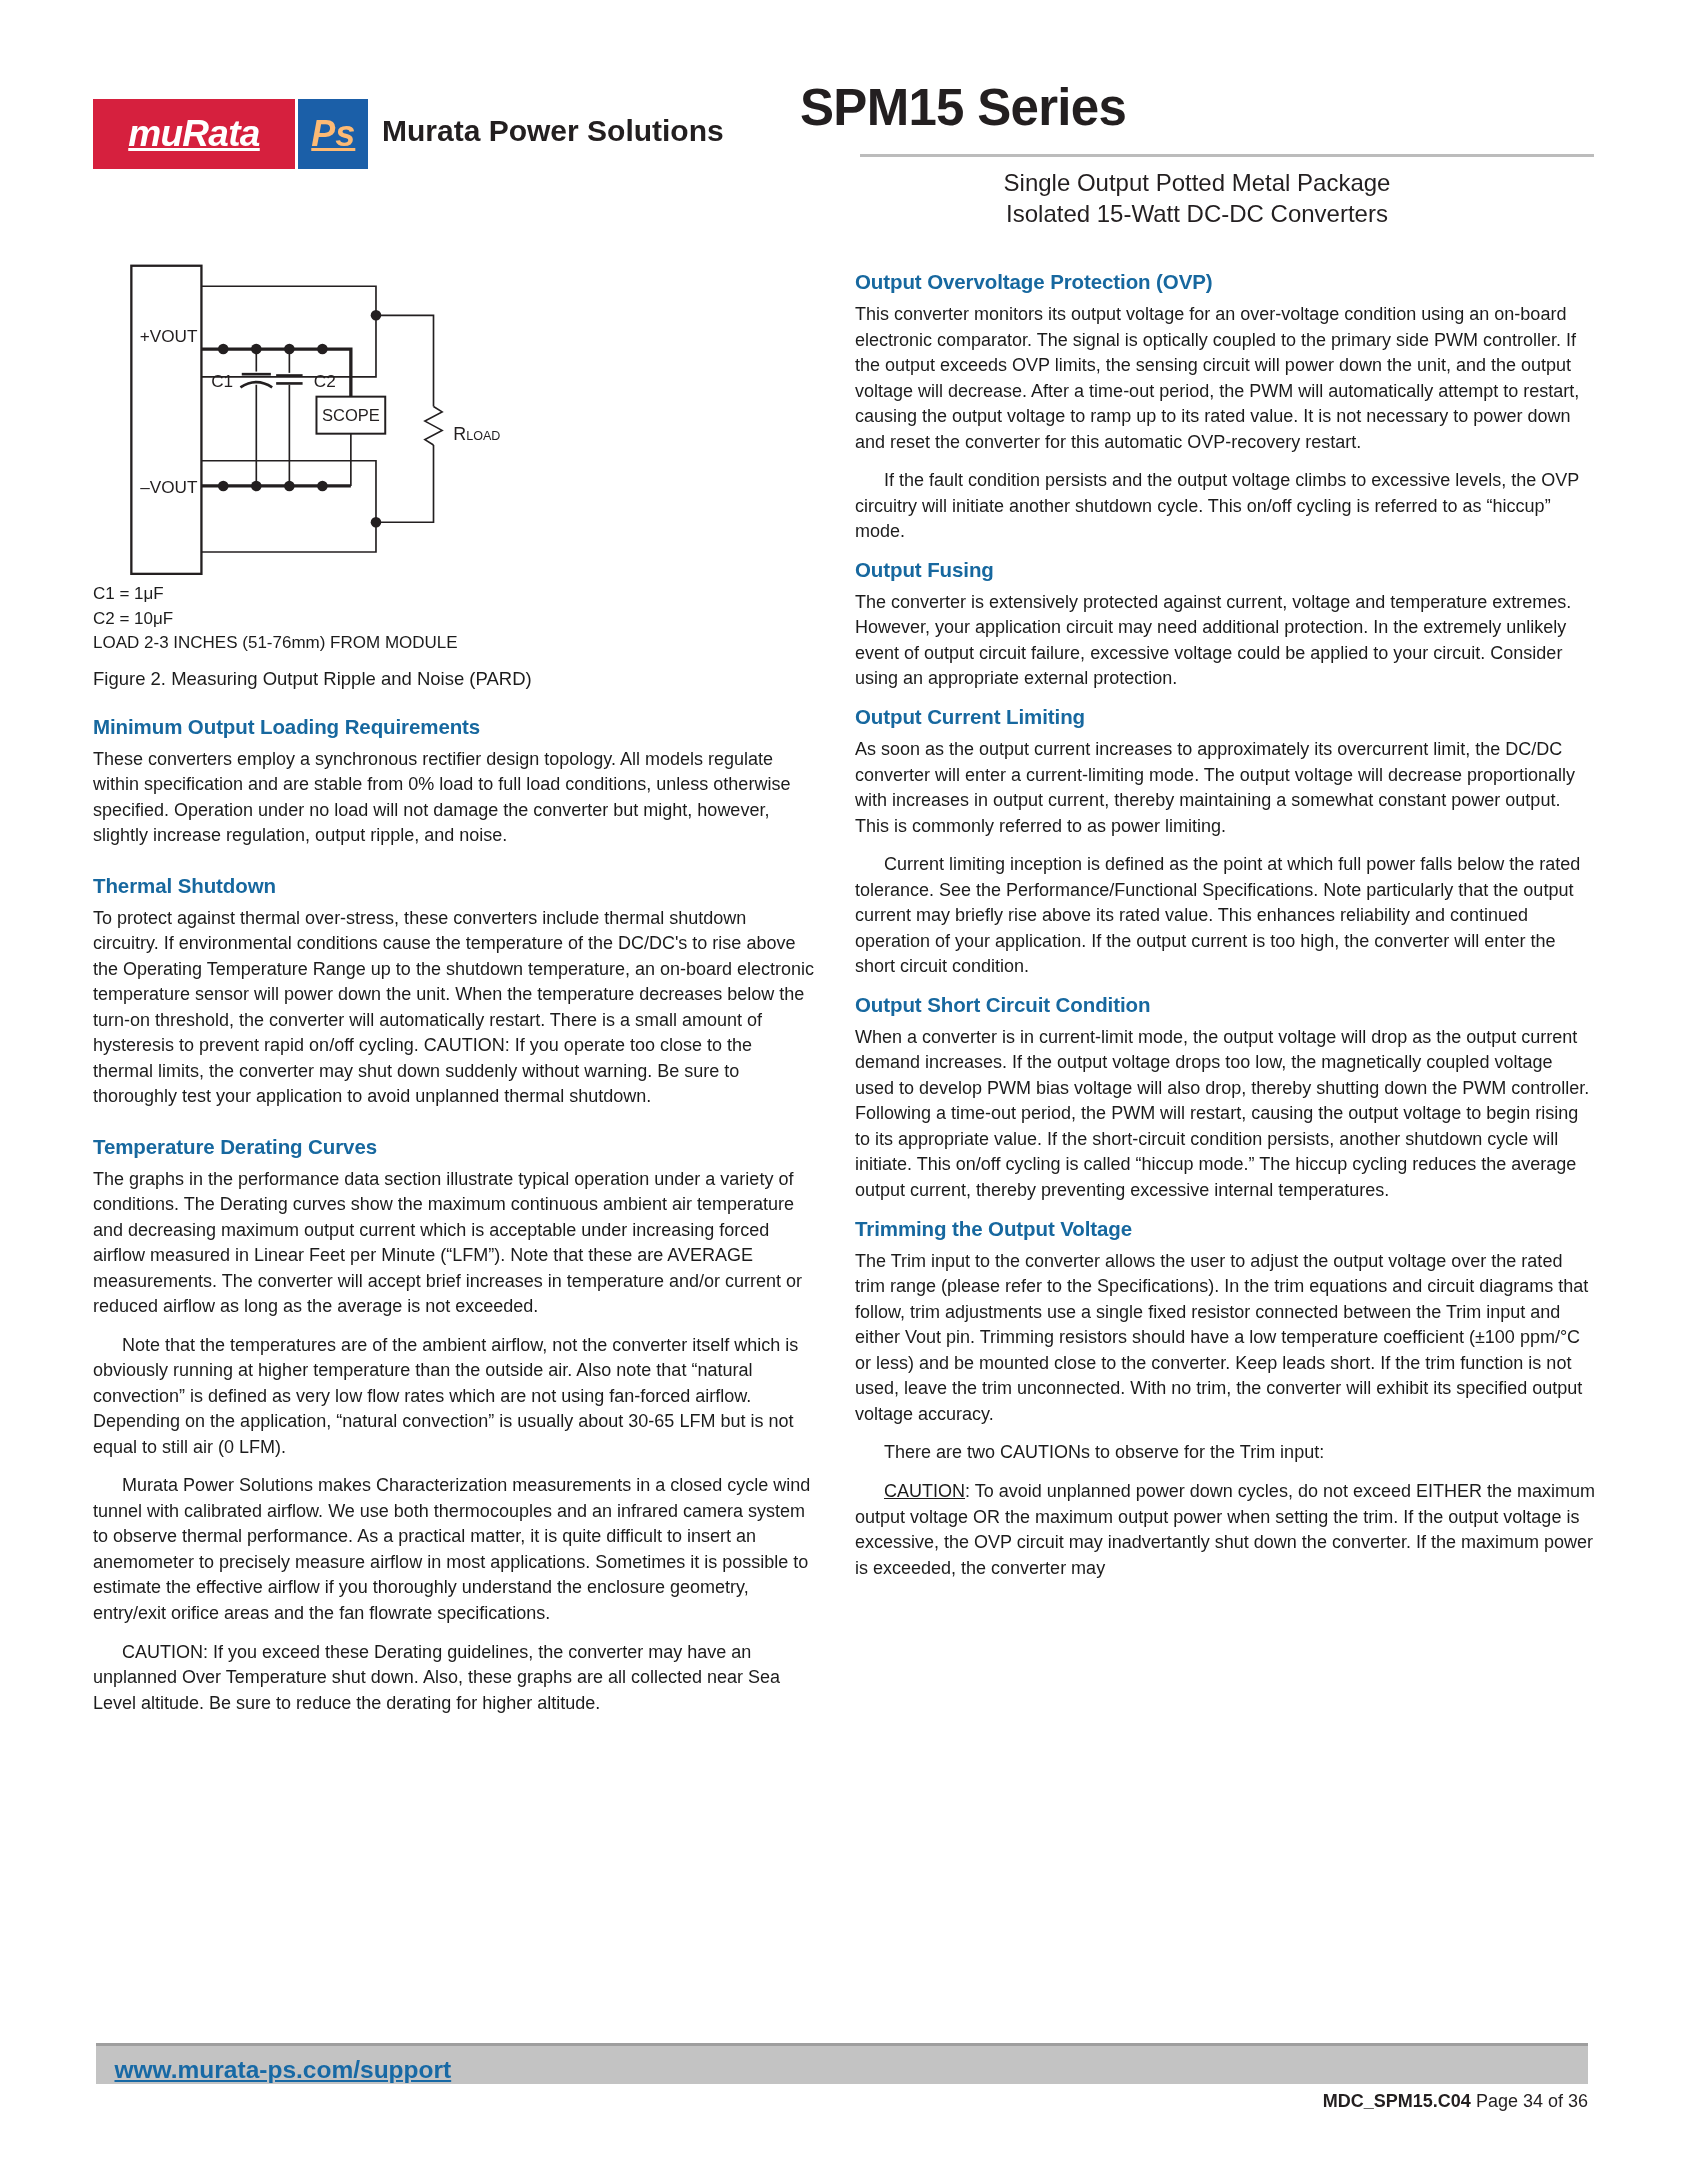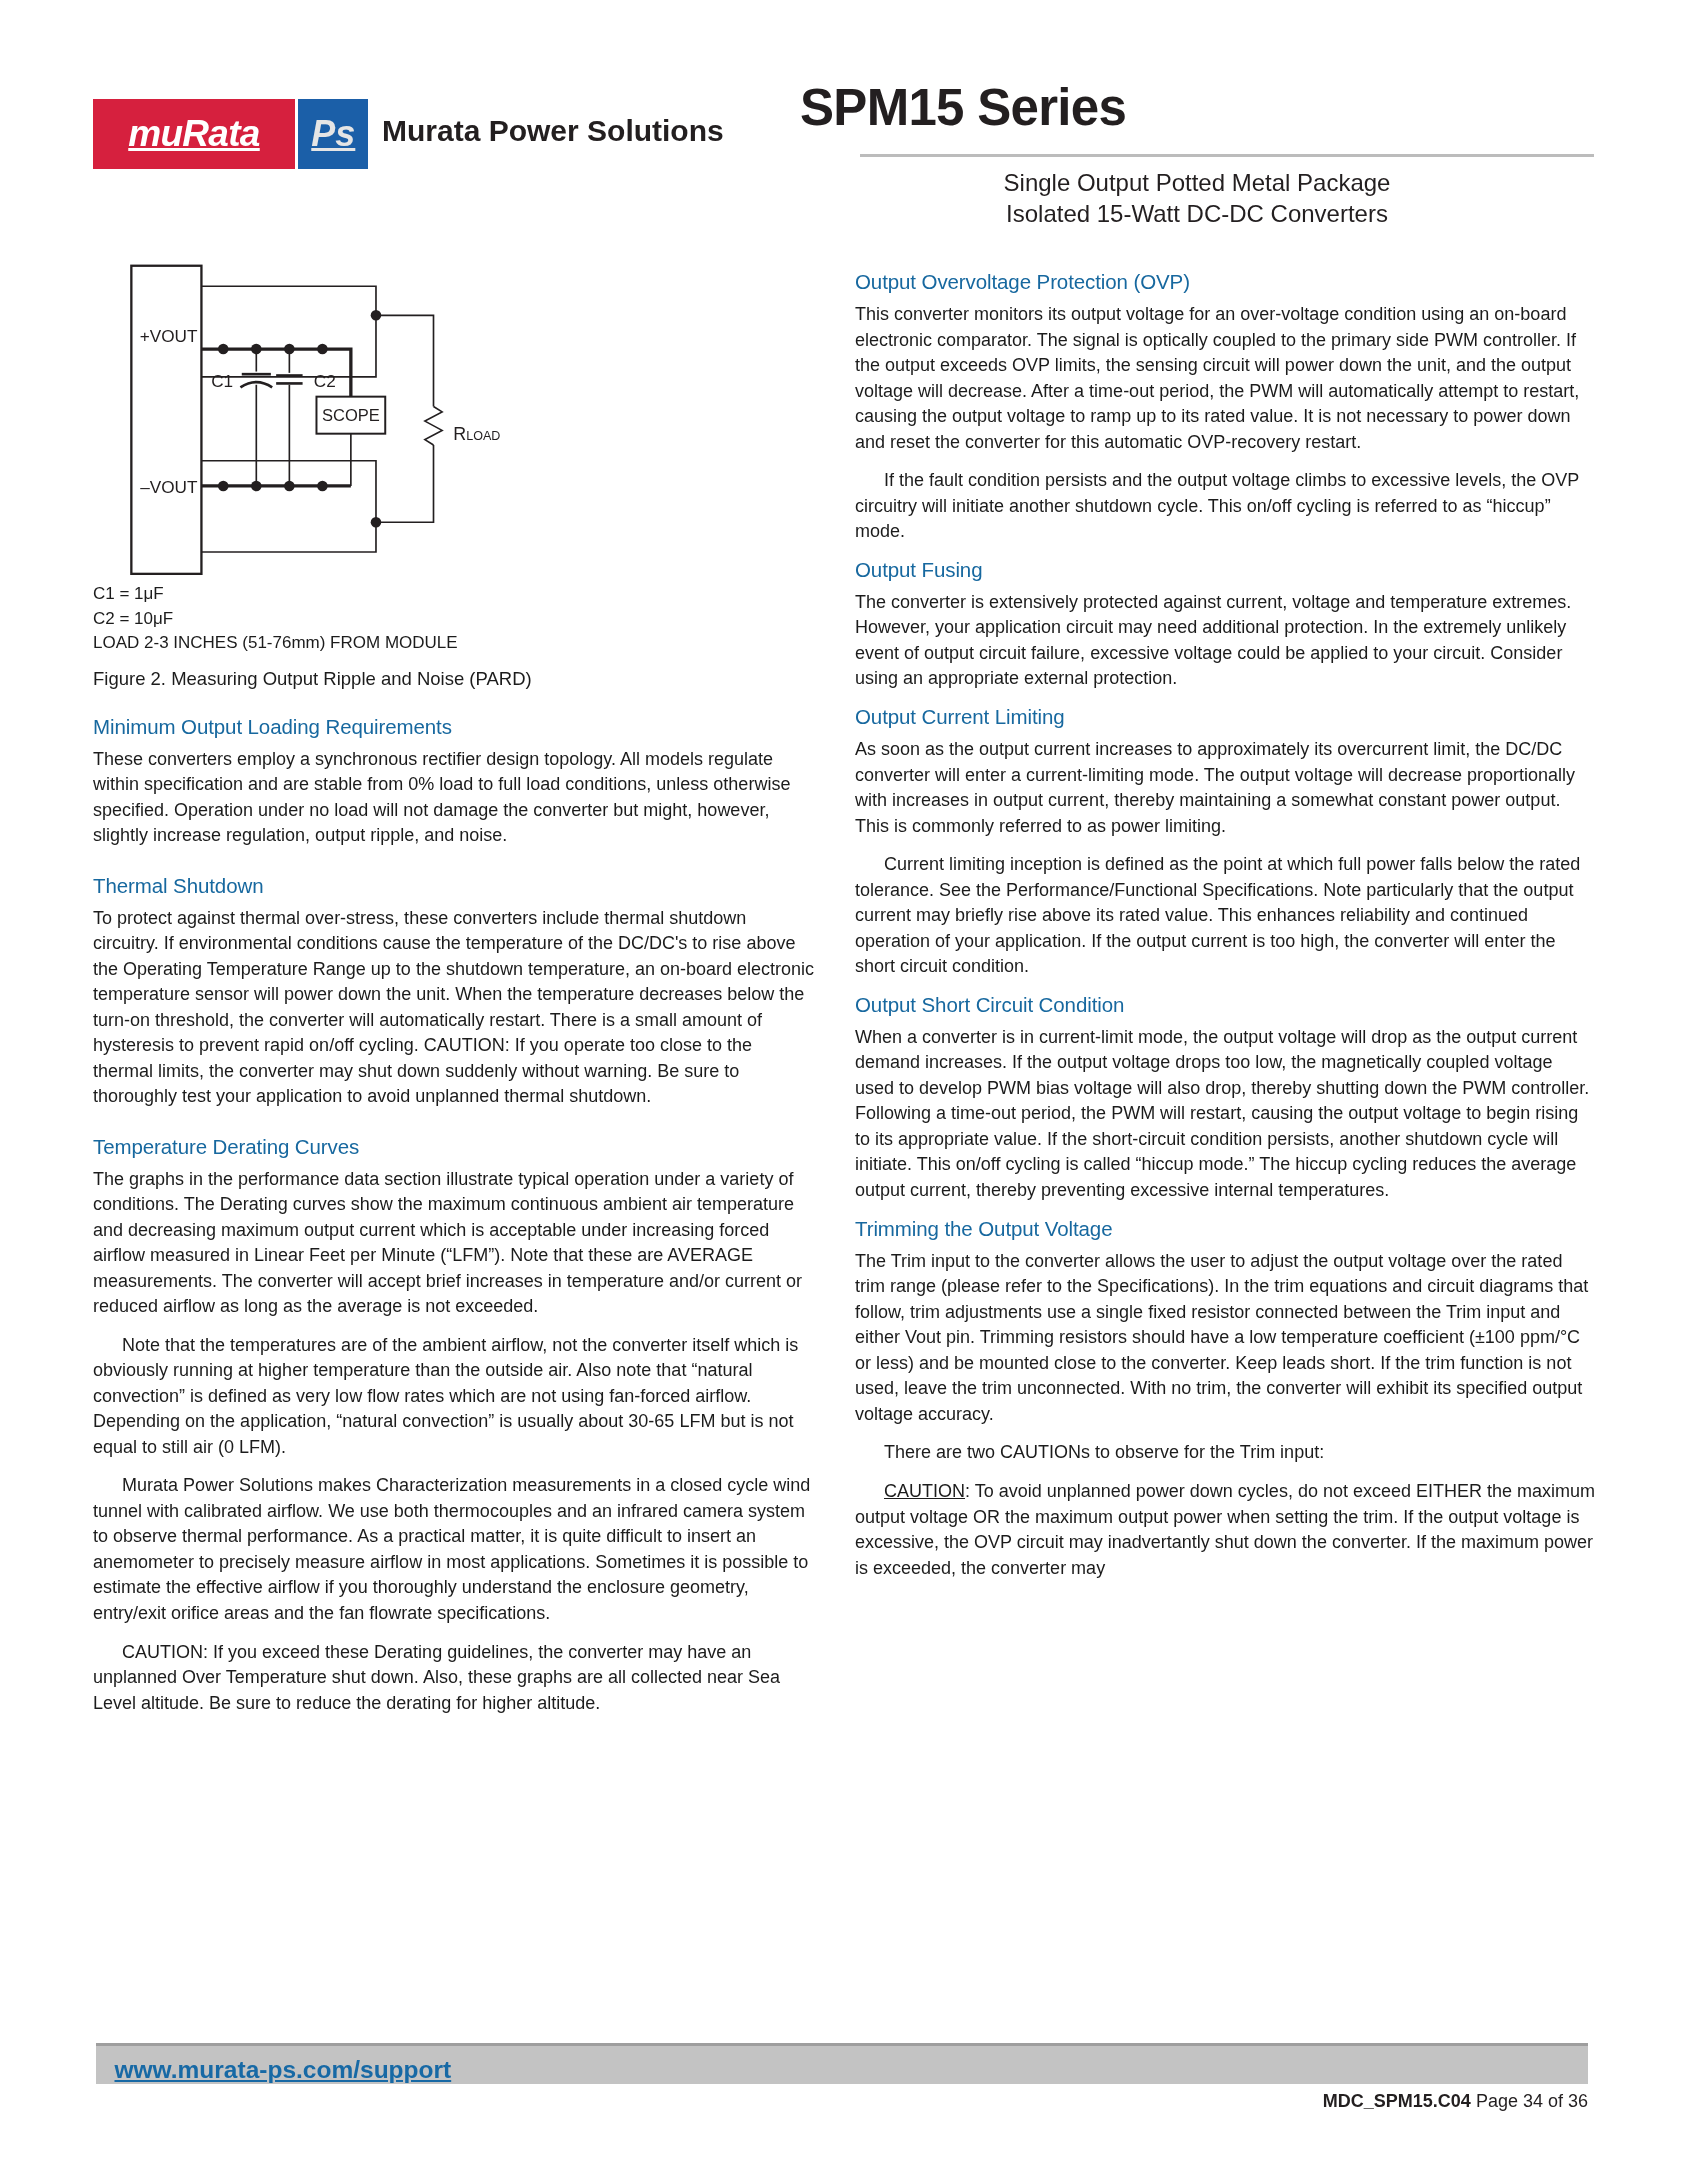--- a/index.html
+++ b/index.html
@@ -6,31 +6,31 @@
   body{
     width:1687px;height:2183px;position:relative;background:#ffffff;
     font-family:"Liberation Sans", sans-serif;color:#1c1c1c;
     -webkit-font-smoothing:antialiased;
   }
   
   .logo{position:absolute;left:93px;top:99px;display:flex;}
   .logo-red{width:202px;height:70px;background:#d6203e;display:flex;align-items:center;justify-content:center;}
   .logo-red span{color:#fff;font-weight:bold;font-style:italic;font-size:37px;text-decoration:underline;letter-spacing:-0.7px;}
   .logo-blue{width:70px;height:70px;background:#1b5fa8;margin-left:3.3px;display:flex;align-items:center;justify-content:center;}
-  .logo-blue span{color:#e5e5e5;font-weight:bold;font-style:italic;font-size:36px;text-decoration:underline;}
+  .logo-blue span{color:#fdba74;font-weight:bold;font-style:italic;font-size:36px;text-decoration:underline;}
   .company{position:absolute;left:382px;top:114px;font-size:30px;font-weight:bold;color:#231f20;letter-spacing:0px;}
   .series{position:absolute;right:93px;top:78px;width:794px;text-align:left;font-size:51px;font-weight:bold;color:#231f20;letter-spacing:-0.7px;}
   .title-rule{position:absolute;left:860px;right:93px;top:154px;height:2.6px;background:#bcbcbc;}
   .subtitle{position:absolute;right:93px;top:167px;width:794px;text-align:center;font-size:24px;color:#231f20;line-height:31px;}
   
   .col-left{position:absolute;left:93px;top:251px;width:722px;}
   .col-right{position:absolute;left:855px;top:270px;width:741px;}
   p.body{font-size:18px;line-height:25.5px;margin:0 0 13.2px 0;color:#1c1c1c;text-align:left;}
   p.indent{text-indent:29px;}
-  h3.sec{font-size:20.5px;font-weight:normal;color:#17689f;margin:19px 0 8px 0;letter-spacing:-0.1px;}
+  h3.sec{font-size:20.5px;font-weight:bold;color:#17689f;margin:19px 0 8px 0;letter-spacing:-0.1px;}
   .col-right h3.sec:first-of-type{margin-top:0;}
   .col-left h3.sec:first-of-type{margin-top:25px;}
   
   .figure-wrap{width:722px;}
   .fig-notes{font-size:17px;line-height:24.5px;color:#1c1c1c;}
   .fig-caption{width:476px;font-size:18.5px;margin-top:12px;color:#1c1c1c;}
   svg text{font-family:"Liberation Sans", sans-serif;fill:#231f20;}
   
   .footer-bar{position:absolute;left:96px;right:99px;top:2043px;height:38px;background:#c3c3c3;border-top:3.3px solid #9e9e9e;display:flex;align-items:flex-end;}
   .footer-link{margin-left:18.5px;font-size:24.5px;font-weight:bold;color:#1769a5;text-decoration:underline;cursor:pointer;}

